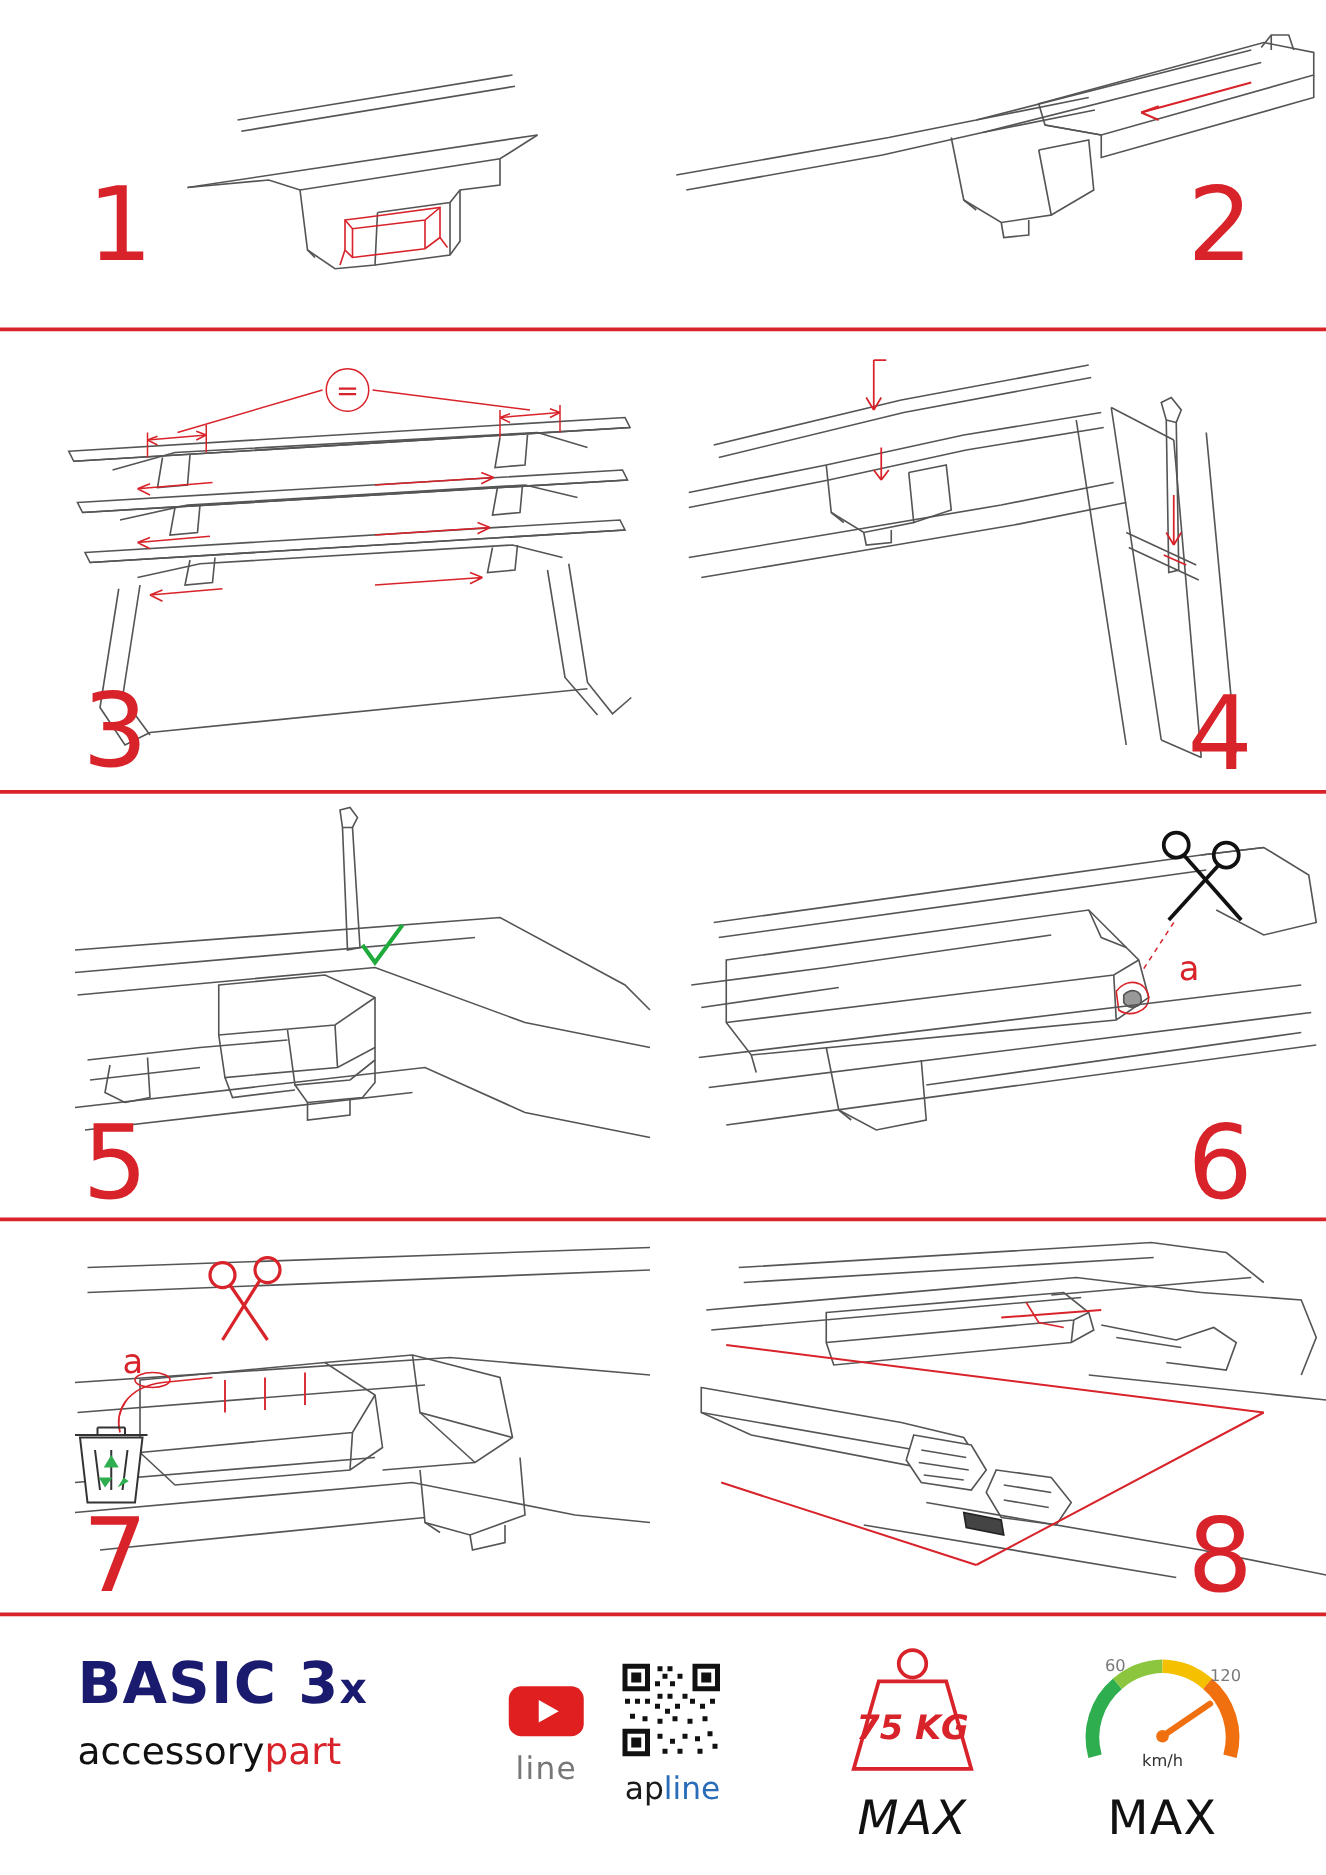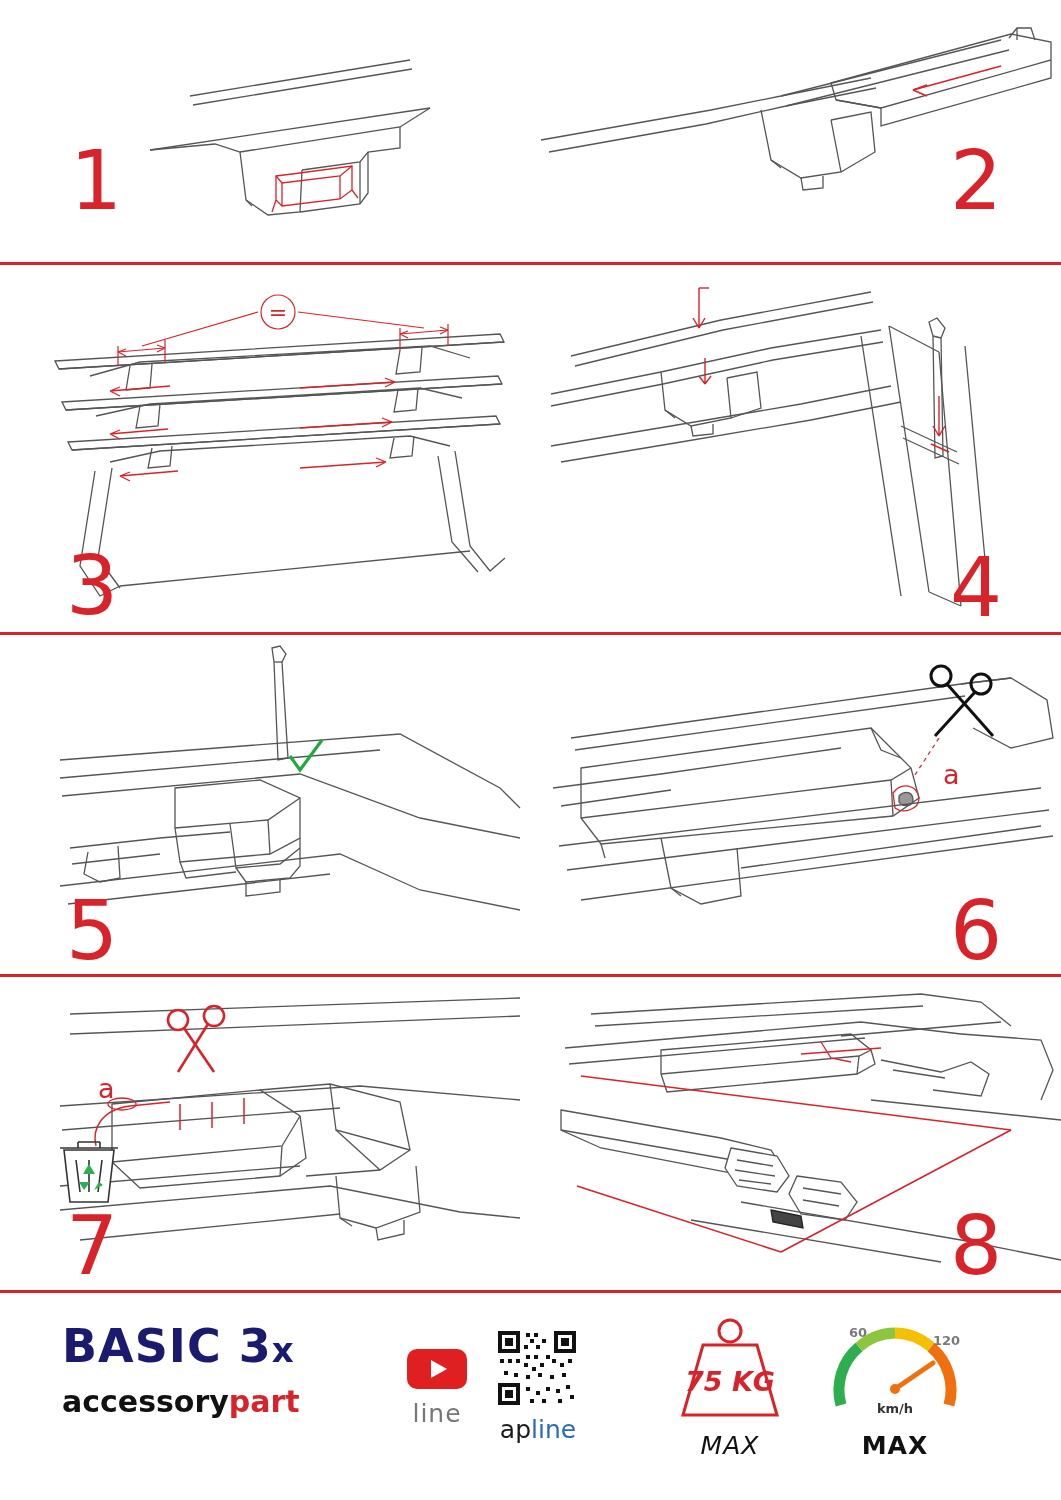--- a/index.html
+++ b/index.html
@@ -69,21 +69,21 @@
     letter-spacing: 1px;
     color: #1a1a6e;
     line-height: 1;
   }
   .brand-basic .x {
     font-size: 34px;
   }
   .brand-accessory {
     margin-top: 18px;
     font-family: "DejaVu Sans", sans-serif;
-    font-weight: bold;
+    font-weight: normal;
     font-size: 30px;
     line-height: 1;
   }
   .brand-accessory .a1 { color: #111111; }
   .brand-accessory .a2 { color: #d8232a; }
 
   .logo-item {
     position: absolute;
     text-align: center;
   }
@@ -98,21 +98,21 @@
   .ipqi-cap { color: #777777; letter-spacing: 1px; }
   .apline-cap .dark { color: #1a1a1a; }
   .apline-cap .blue { color: #2b6cb8; }
 
   .max-item {
     position: absolute;
     text-align: center;
   }
   .max-label {
     font-family: "DejaVu Sans", sans-serif;
-    font-size: 25px;
+    font-size: 38px;
     color: #111111;
     margin-top: 2px;
     letter-spacing: 1px;
   }
   .weight-text {
     font-family: "DejaVu Sans", sans-serif;
     font-size: 27px;
     fill: #d8232a;
     font-weight: bold;
   }
@@ -515,21 +515,21 @@
 
     <div class="max-item" style="left:650px;top:22px;width:160px;font-style:italic;">
       <svg width="150" height="110" viewBox="0 0 150 110">
         <circle cx="75" cy="16" r="11" stroke="#d8232a" stroke-width="3" fill="none"></circle>
         <path d="M48 30 L102 30 L122 100 L28 100 Z" stroke="#d8232a" stroke-width="3" fill="#ffffff"></path>
         <text class="weight-text" x="75" y="76" text-anchor="middle">75 KG</text>
       </svg>
       <div class="max-label">MAX</div>
     </div>
 
-    <div class="max-item" style="left:810px;top:18px;width:170px;font-weight:bold;">
+    <div class="max-item" style="left:845px;top:18px;width:170px;">
       <svg width="160" height="114" viewBox="0 0 160 114">
         <path d="M26 94 A56 56 0 0 1 44 36" stroke="#2eae4e" stroke-width="11" fill="none" stroke-linecap="butt"></path>
         <path d="M44 36 A56 56 0 0 1 80 22" stroke="#8cc63f" stroke-width="11" fill="none"></path>
         <path d="M80 22 A56 56 0 0 1 116 36" stroke="#f5c000" stroke-width="11" fill="none"></path>
         <path d="M116 36 A56 56 0 0 1 134 94" stroke="#f07010" stroke-width="11" fill="none"></path>
         <circle cx="80" cy="78" r="5" fill="#f07010"></circle>
         <path d="M80 78 L118 52" stroke="#f07010" stroke-width="5" stroke-linecap="round"></path>
         <text class="gauge-num" x="34" y="26">60</text>
         <text class="gauge-num" x="118" y="34">120</text>
         <text class="kmh-text" x="80" y="102" text-anchor="middle">km/h</text>

